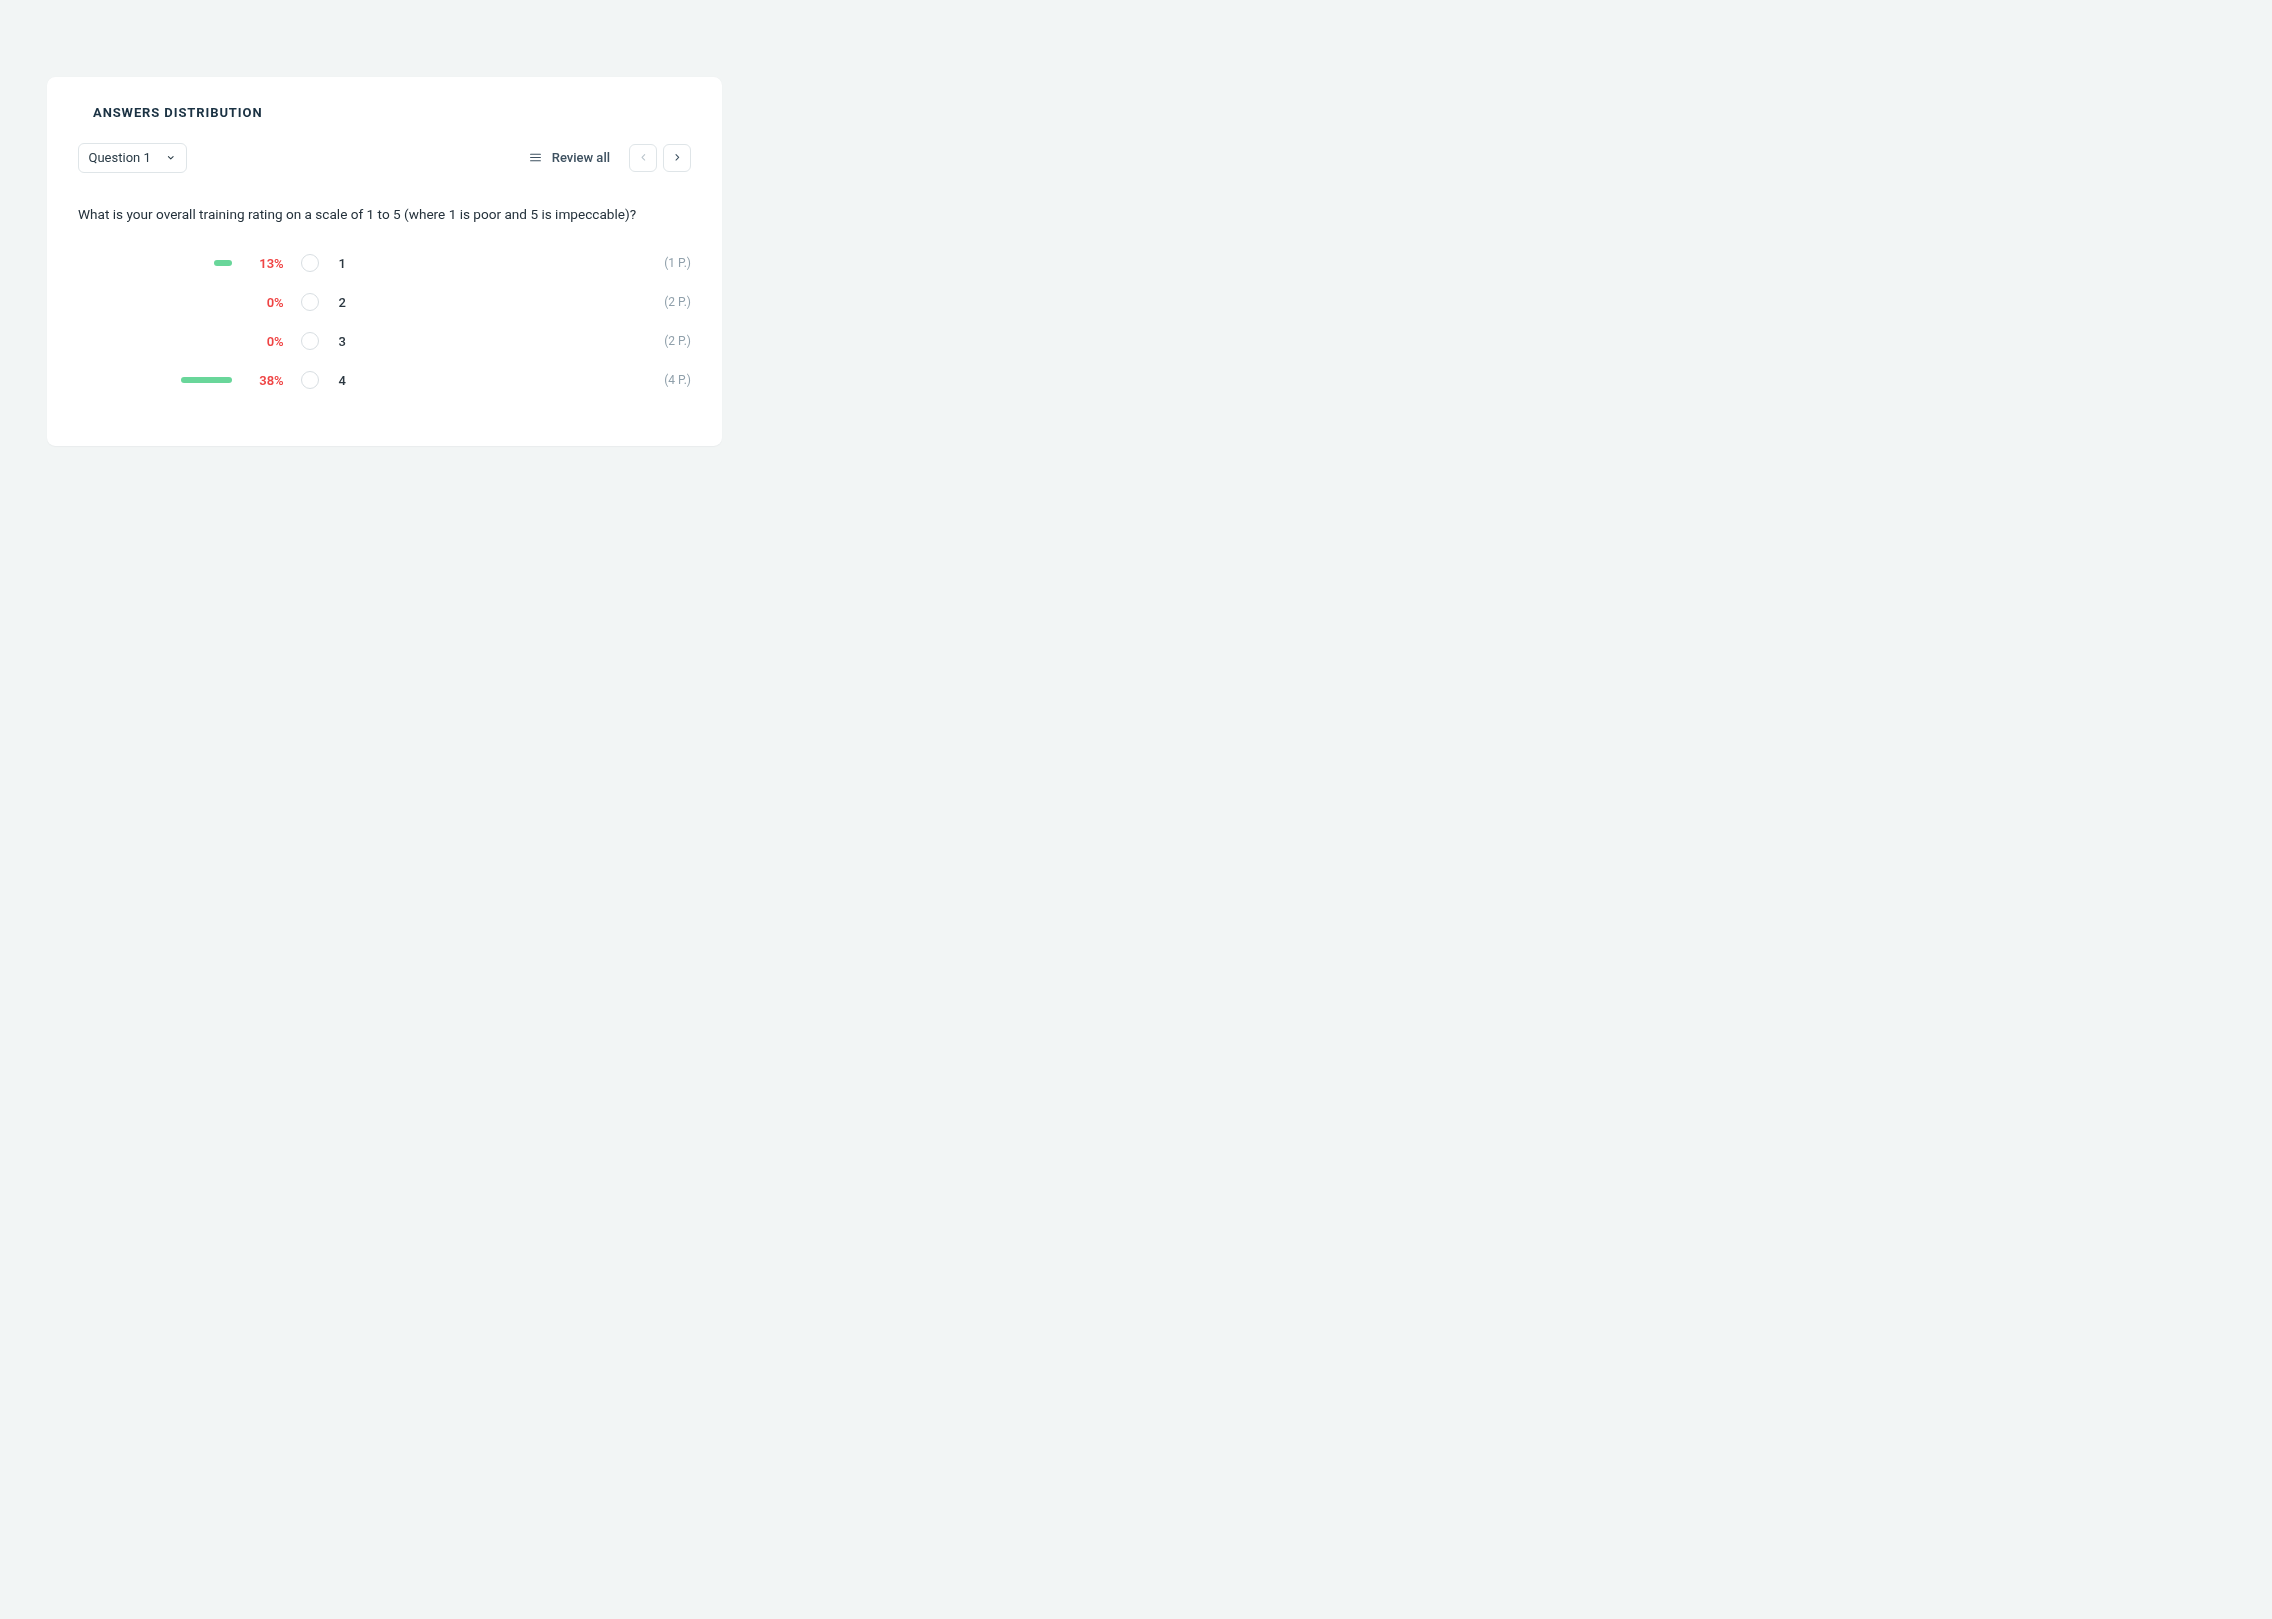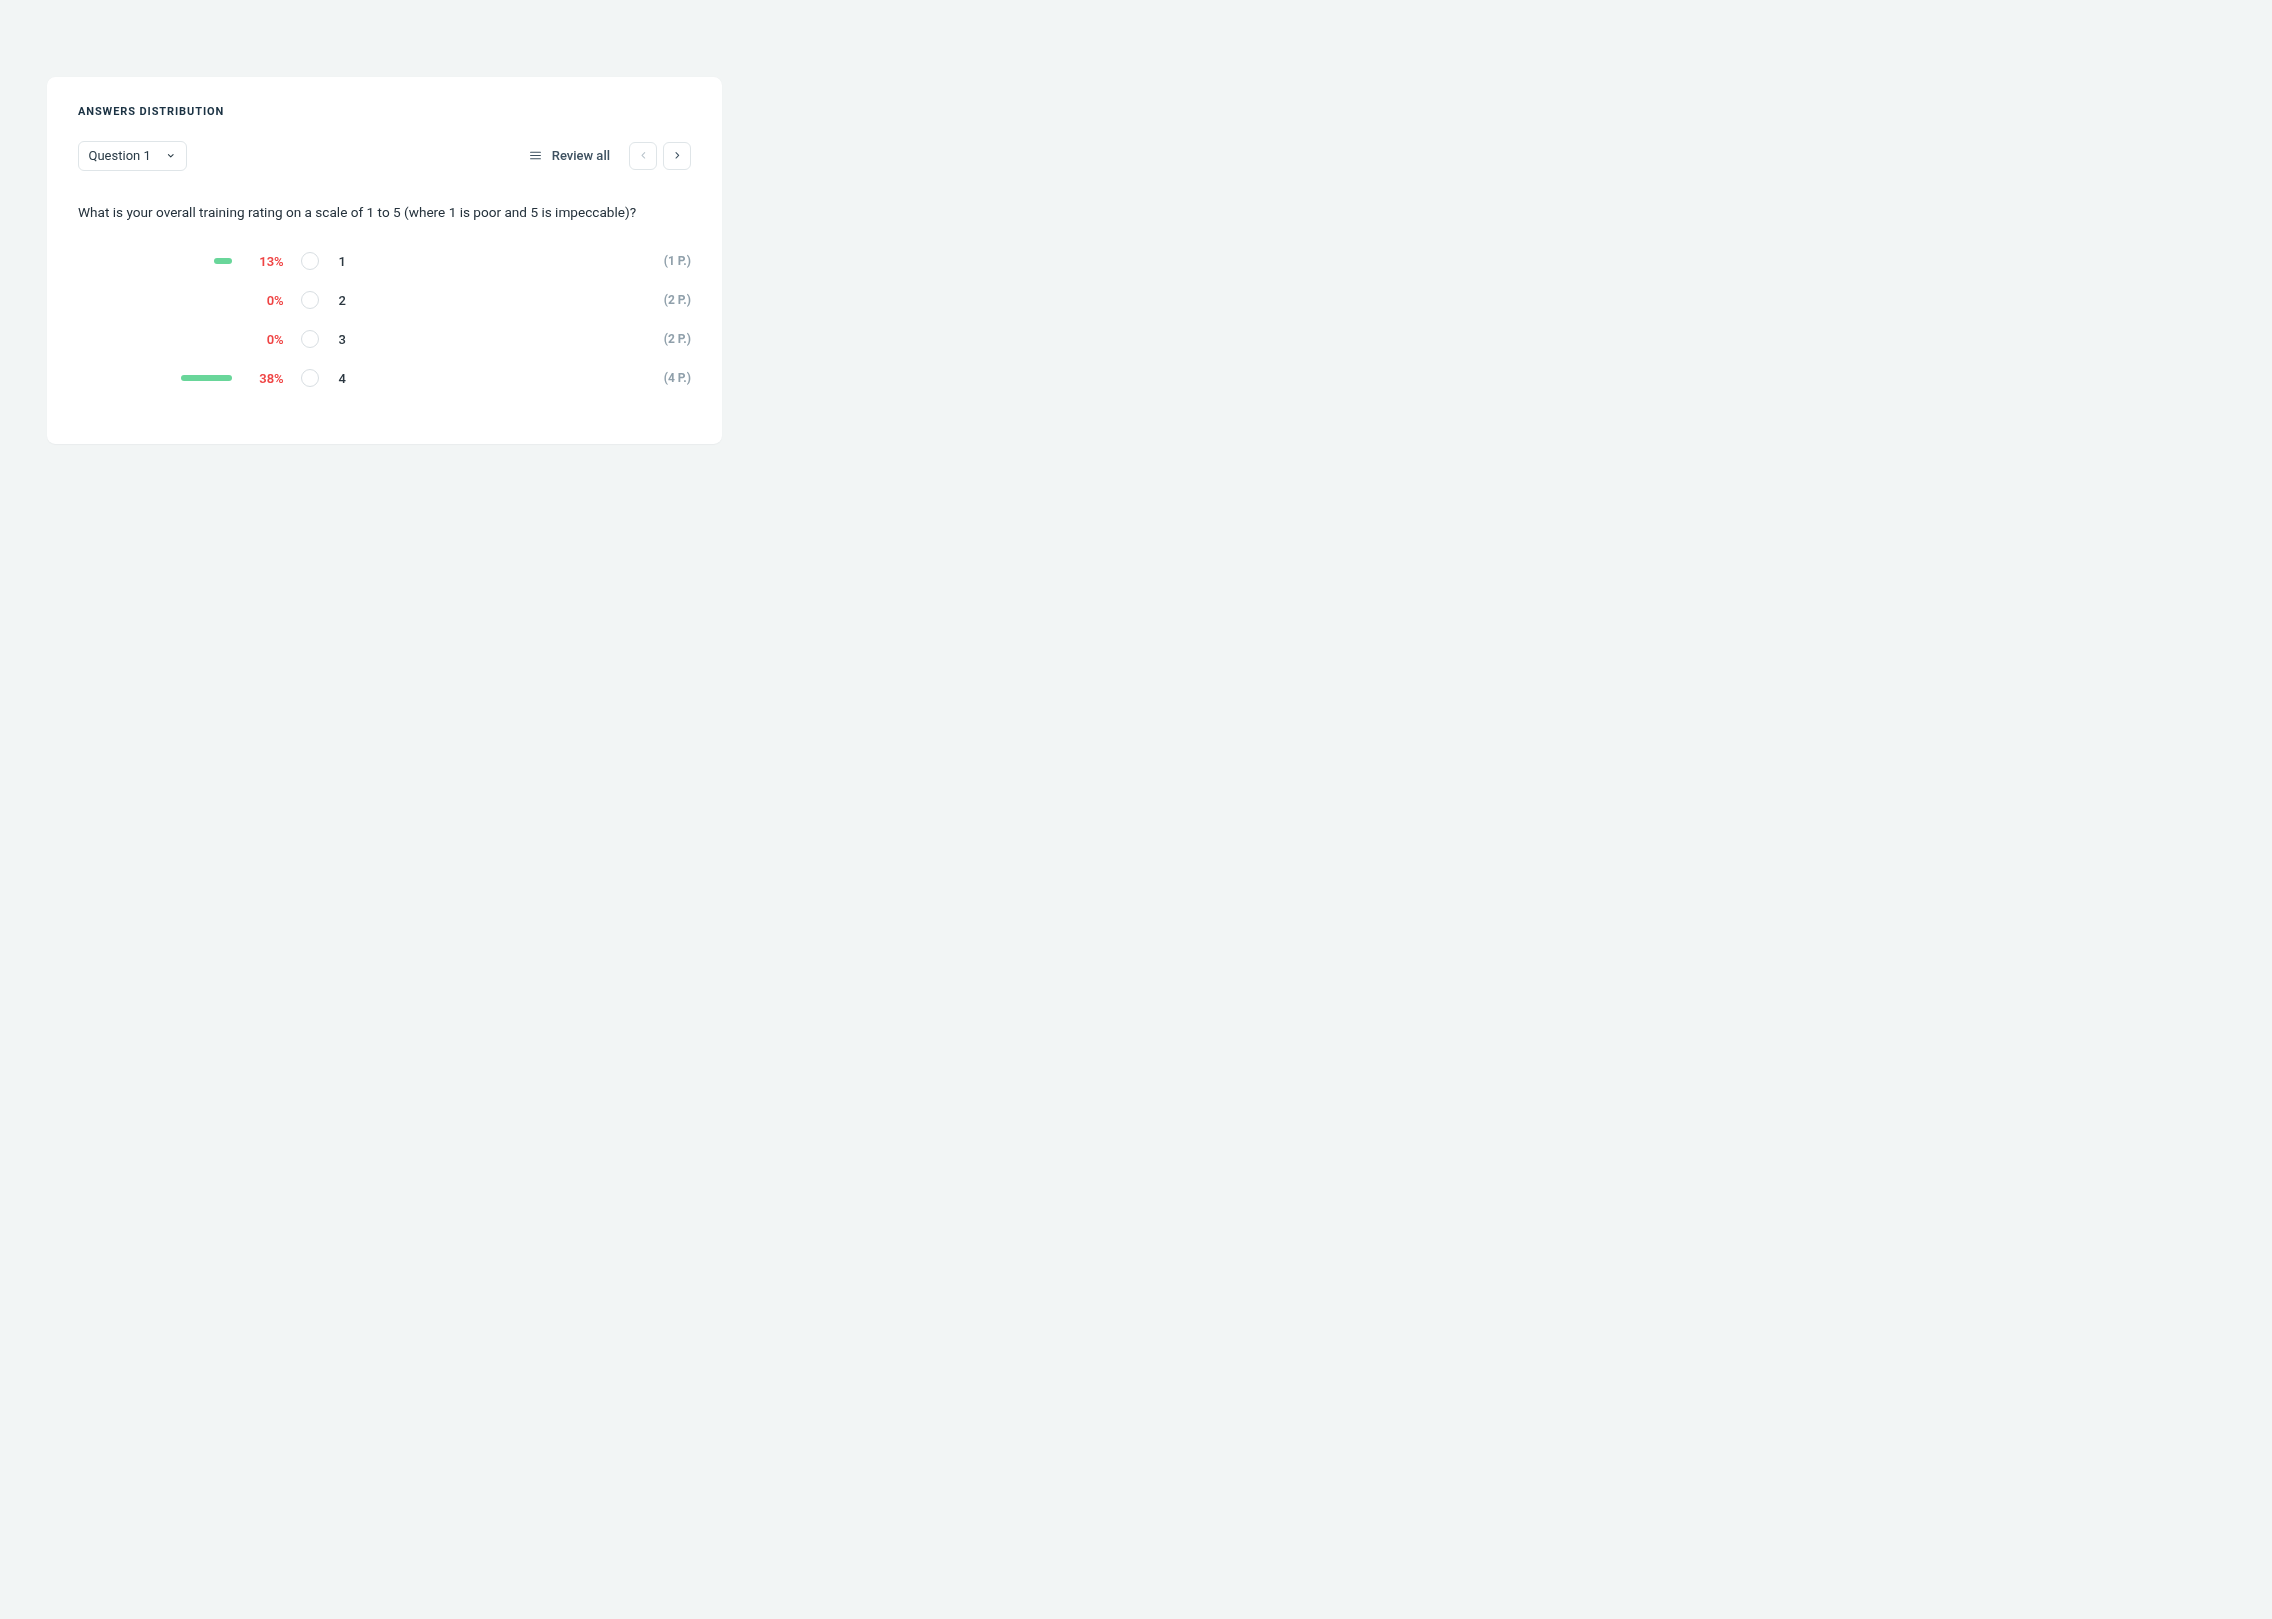--- a/index.html
+++ b/index.html
@@ -10,25 +10,26 @@
       min-height: 547px;
       padding: 77px 47px 0 47px;
     }
     .card {
       background: #ffffff;
       border-radius: 8.3px;
       padding: 28px 31px 46px 31px;
       box-shadow: 0 0.6px 1.2px rgba(20,30,40,0.04);
     }
     .card-title {
-      font-size: 11px;
+      font-size: 13px;
       font-weight: 700;
       letter-spacing: 0.9px;
       color: #1b3243;
       margin-bottom: 22.5px;
+      margin-left: 15px;
     }
     .controls-row {
       display: flex;
       align-items: center;
       justify-content: space-between;
       margin-bottom: 32px;
     }
     .left-controls { display: flex; align-items: center; }
     .right-controls { display: flex; align-items: center; gap: 6px; }
     .dropdown {
@@ -107,21 +108,21 @@
       margin: 0 auto;
     }
     .option-label {
       font-size: 13px;
       font-weight: 500;
       color: #2b3740;
       padding-left: 2.4px;
     }
     .points {
       font-size: 12px;
-      font-weight: 700;
+      font-weight: 400;
       color: #90a0ab;
       text-align: right;
       white-space: nowrap;
     }
     svg { display: block; }
   </style>
 </head>
 <body>
 
 <div class="card">

